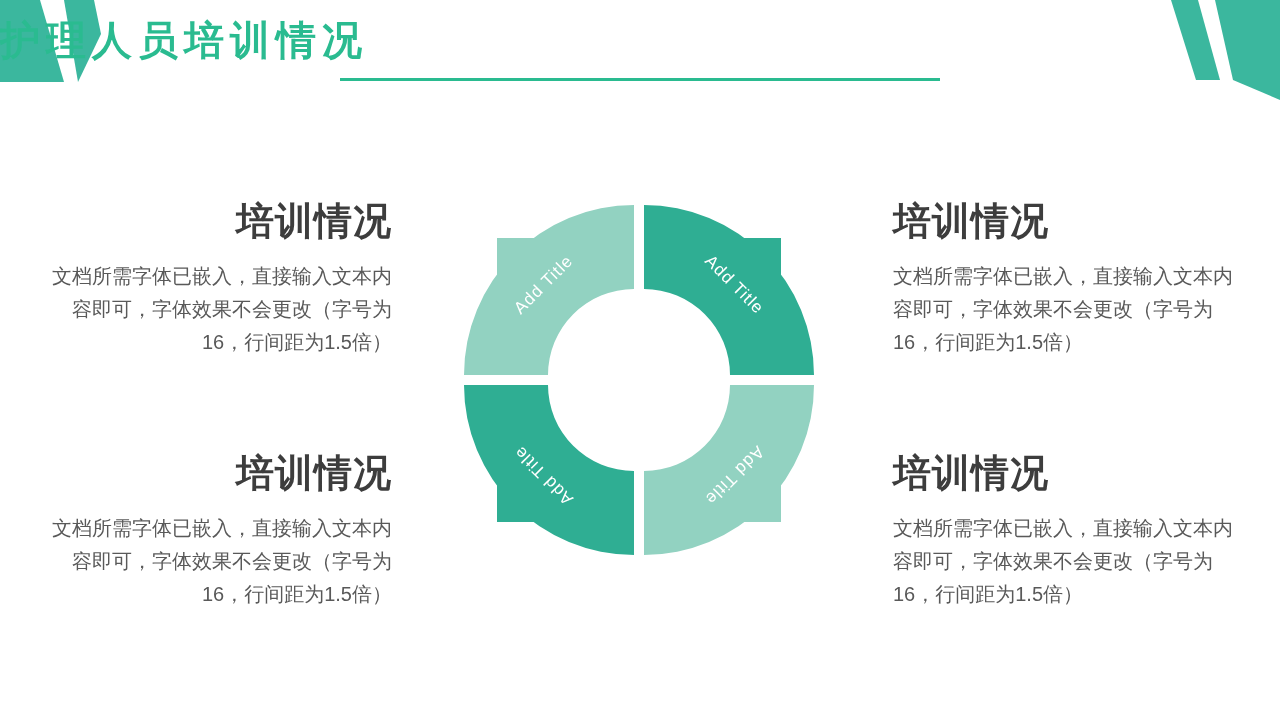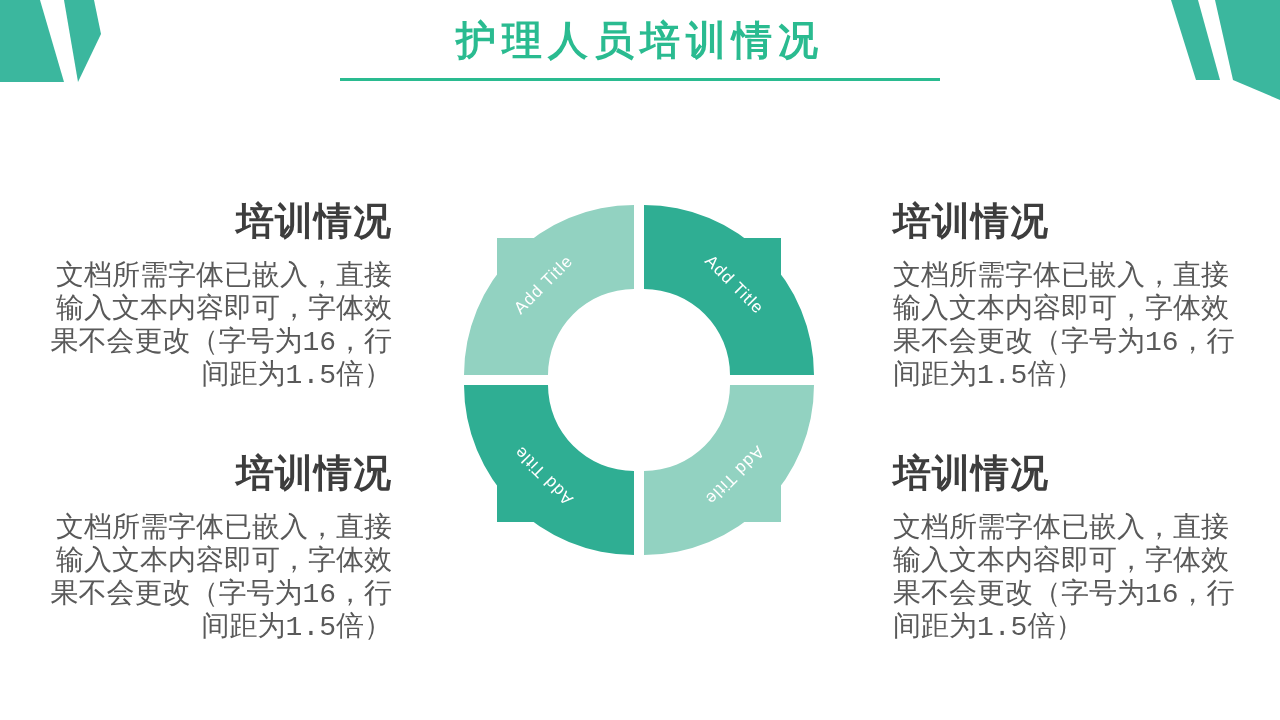--- a/index.html
+++ b/index.html
@@ -9,37 +9,36 @@
     font-family:"Liberation Sans","DejaVu Sans",sans-serif;
   }
   
   .deco{position:absolute;pointer-events:none;}
   .deco-tl{left:0;top:0;}
   .deco-tr{right:0;top:0;}
   .deco polygon{fill:var(--stripe,#3bb79e);}
   
   .slide-title{
     position:absolute;left:0;top:18px;width:1280px;
-    text-align:center;font-size:40px;line-height:44px;font-weight:bold;
+    text-align:left;font-size:40px;line-height:44px;font-weight:bold;
     letter-spacing:6px;color:var(--accent,#2abb90);
   }
   .title-underline{
     position:absolute;left:340px;top:78px;width:600px;height:3px;
     background:var(--accent,#2abb90);
   }
   
   .text-block{position:absolute;width:345px;margin-top:27px;}
   .text-block h2{
     margin:0;font-size:38px;line-height:44px;font-weight:bold;
     color:var(--heading-text,#3d3d3d);letter-spacing:1px;
   }
   .text-block p{
-    margin:17px 0 0 0;font-size:28px;line-height:33px;
+    margin:17px 0 0 0;font-size:20px;line-height:33px;
     color:var(--body-text,#595959);
-    font-family:Liberation Mono, monospace;
   }
   .tb-tl{left:47px;top:172px;text-align:right;}
   .tb-bl{left:47px;top:424px;text-align:right;}
   .tb-tr{left:893px;top:172px;text-align:left;}
   .tb-br{left:893px;top:424px;text-align:left;}
   
   .ring{position:absolute;left:439px;top:180px;}
   .ring text{
     fill:#ffffff;font-size:17px;letter-spacing:1px;
     font-family:"Liberation Sans","DejaVu Sans",sans-serif;

